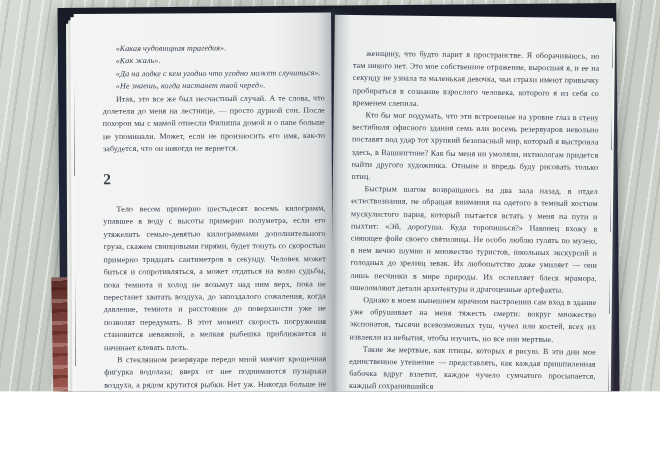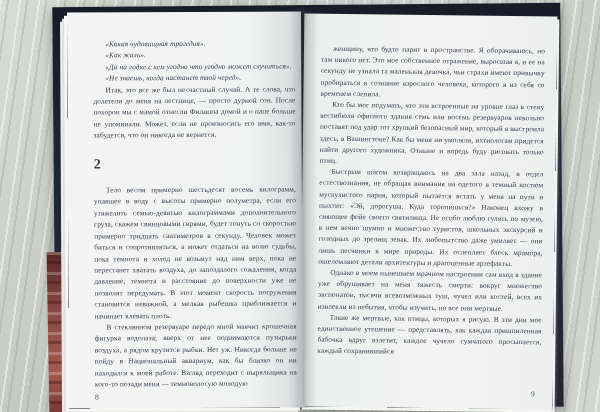--- a/index.html
+++ b/index.html
@@ -1,17 +1,17 @@
 <!DOCTYPE html>
 <html lang="ru"><head>
 <meta charset="utf-8">
 <style>
   html,body{margin:0;padding:0;}
   .scene{
-    position:relative;width:600px;height:412px;overflow:hidden;
+    position:relative;width:600px;height:356px;overflow:hidden;
     background:
       repeating-linear-gradient(98deg,
         rgba(255,255,255,0.45) 0 2px, rgba(255,255,255,0) 2px 7px,
         rgba(140,148,140,0.28) 7px 9px, rgba(140,148,140,0) 9px 19px),
       linear-gradient(115deg,#d8ddd6 0%,#c3c9c2 28%,#d5dad3 52%,#c7ccc5 78%,#d2d7d0 100%);
     font-family:"Liberation Serif","DejaVu Serif",serif;
   }
   .cover{
     position:absolute;left:54px;top:5px;width:508px;height:404px;
     background:linear-gradient(to bottom,#171c27 0%,#20263a 45%,#2a2332 100%);

